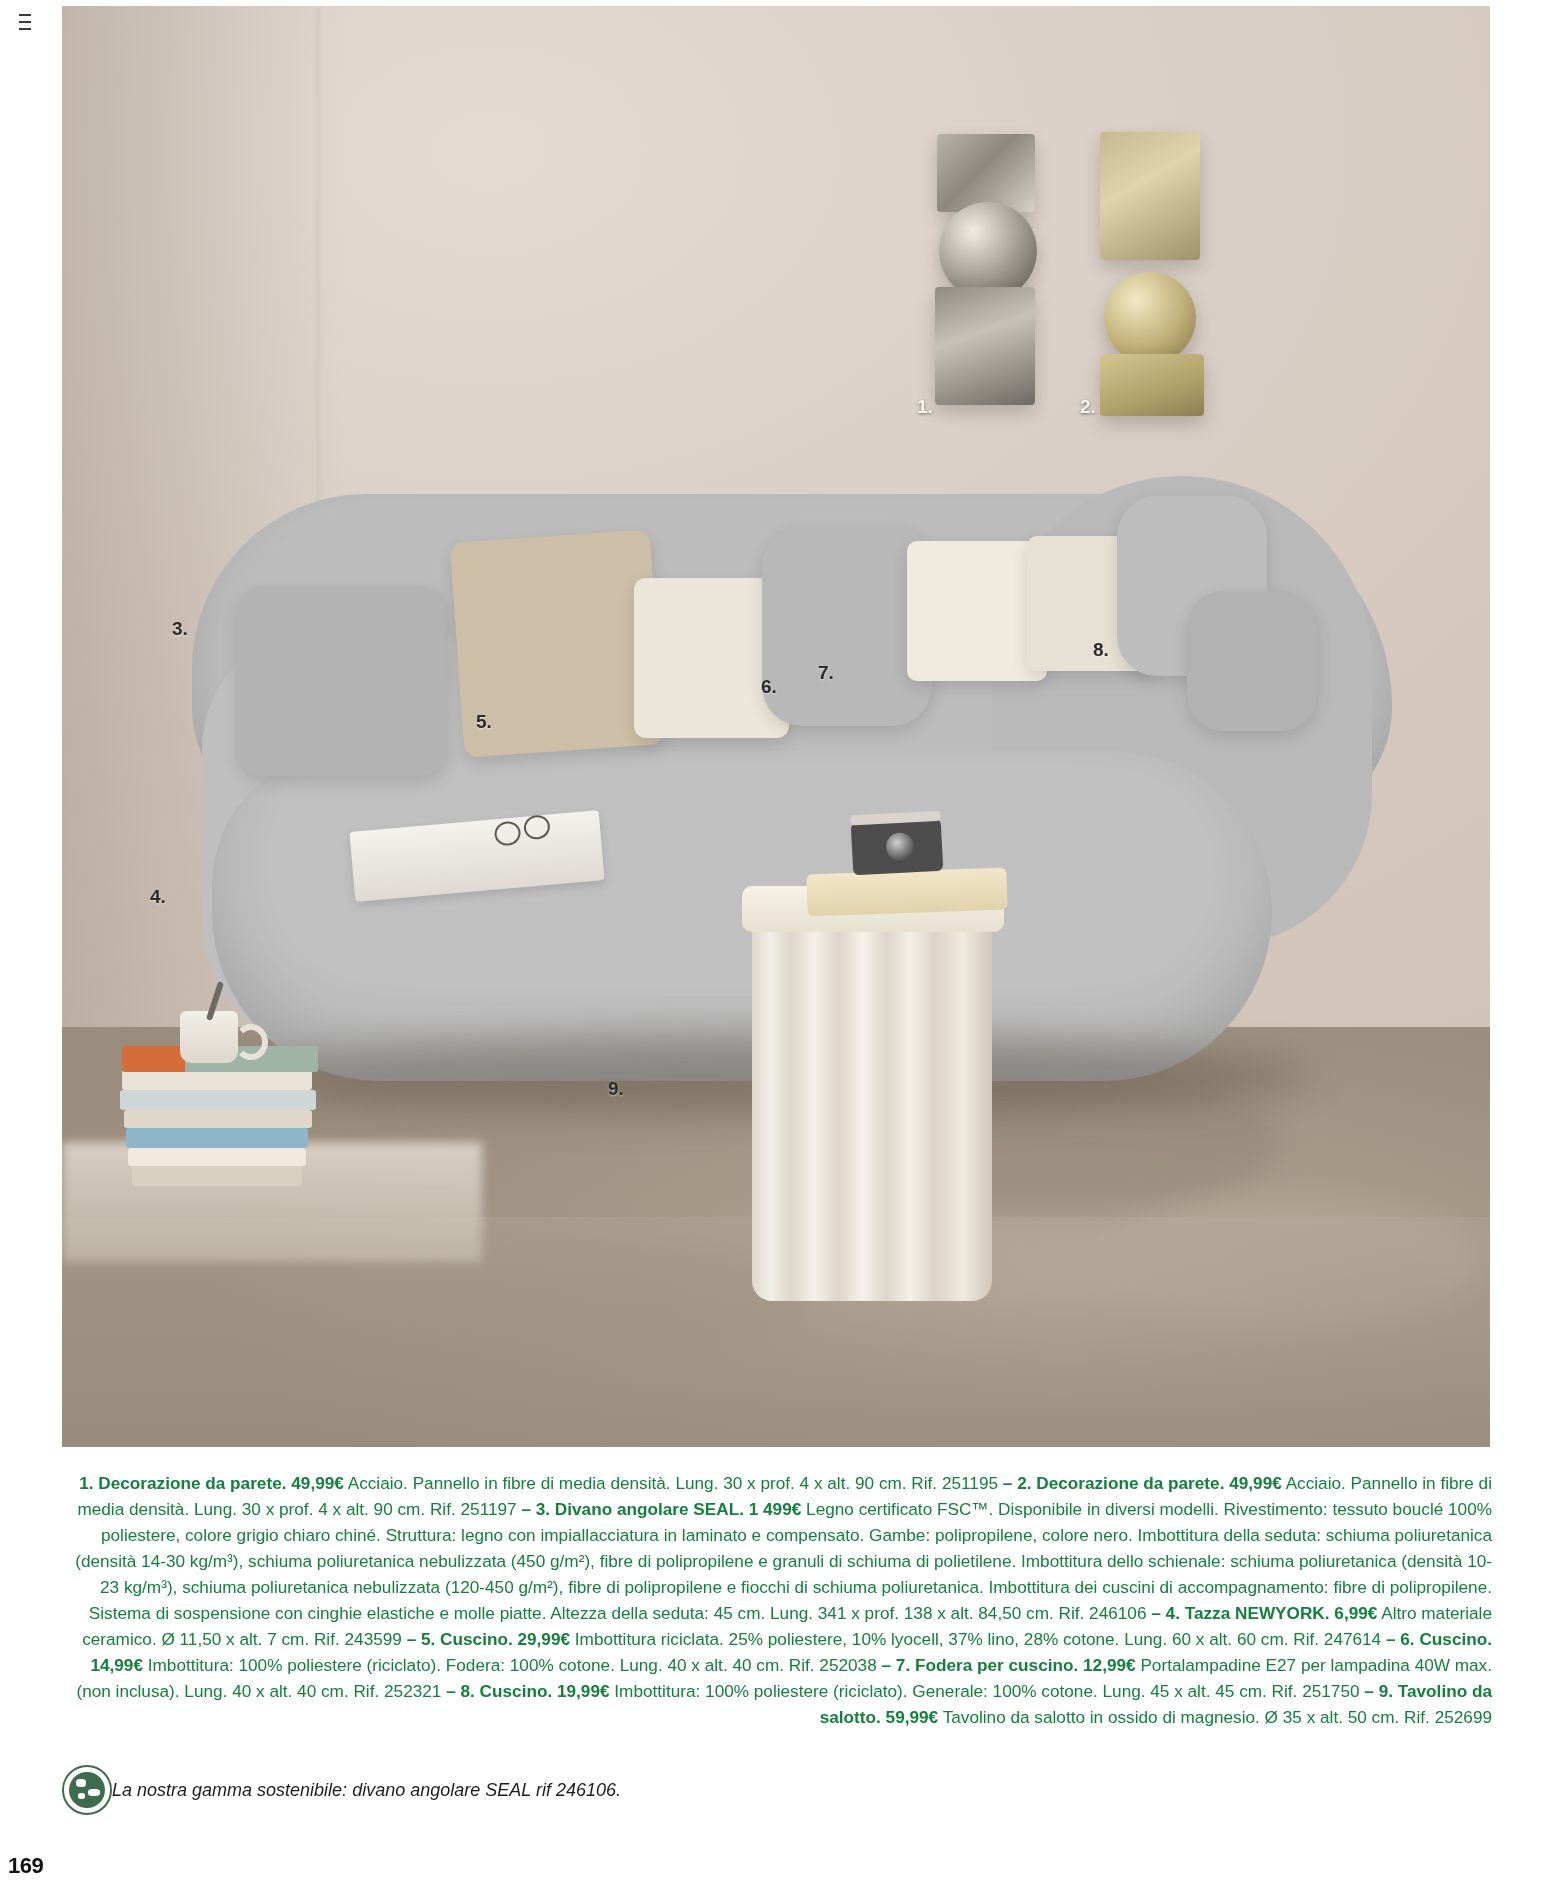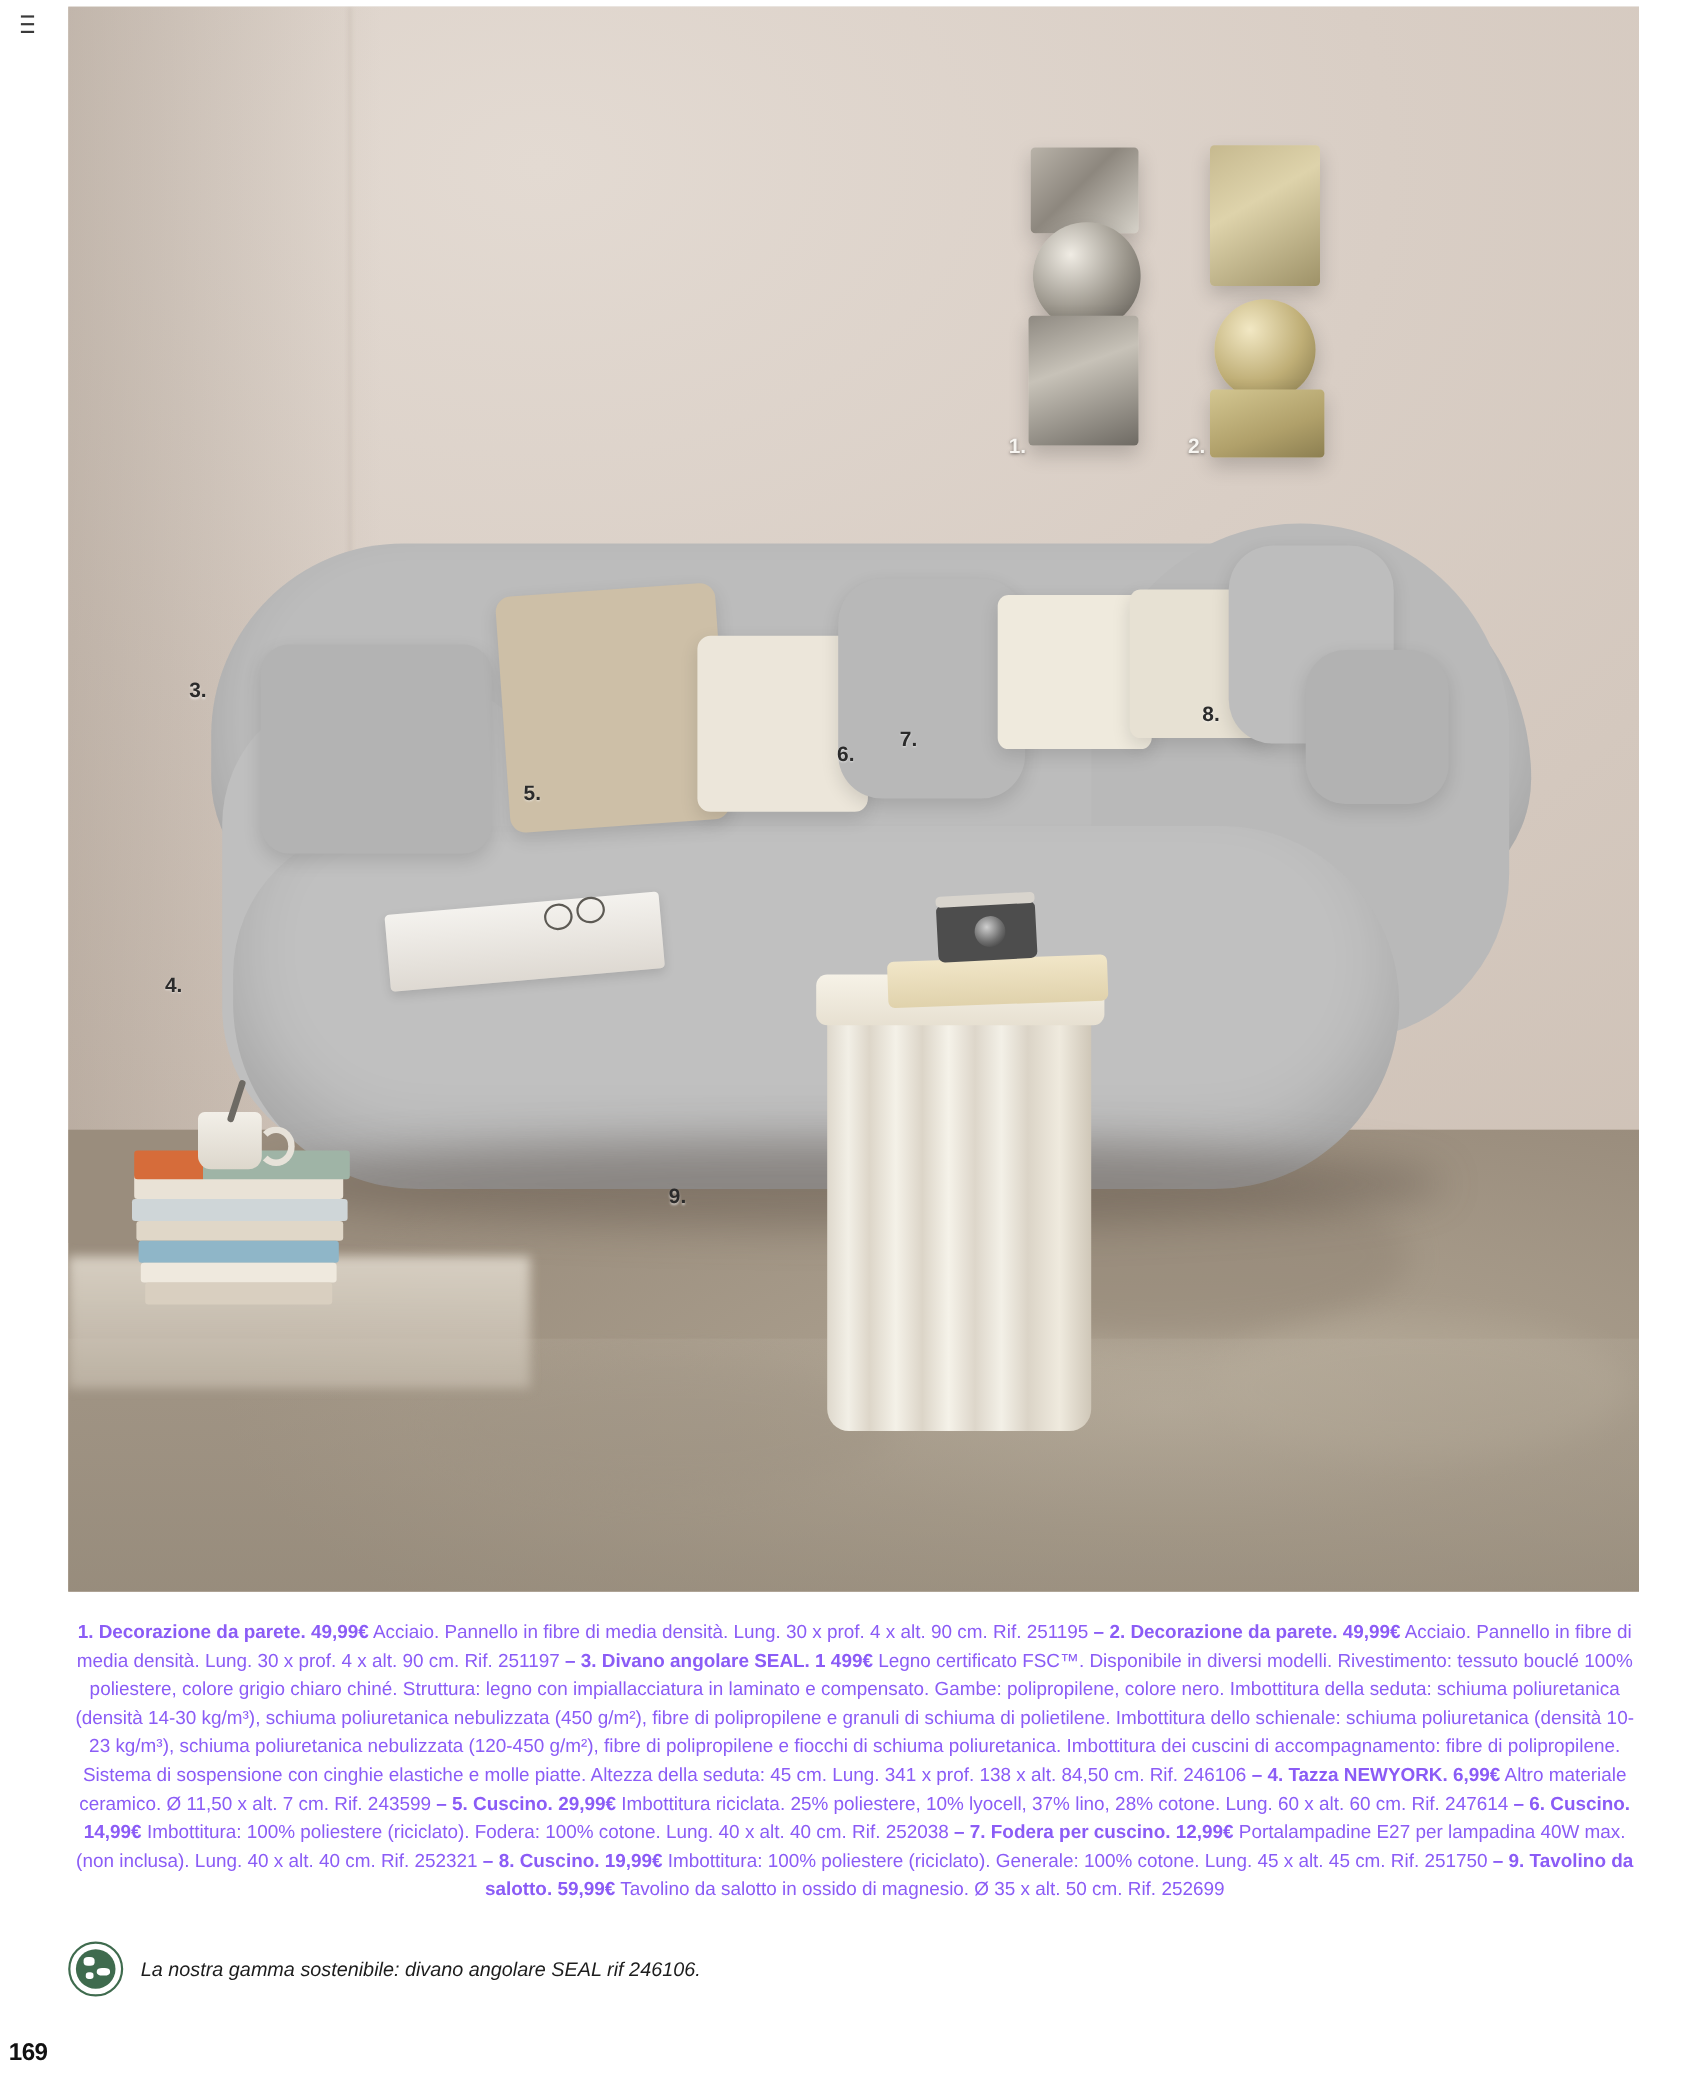--- a/index.html
+++ b/index.html
@@ -272,33 +272,32 @@
   .callout.light { color: #f7f5f1; text-shadow: 0 1px 3px rgba(0,0,0,.5); }
 
   
   .desc {
     position: absolute;
     left: 62px;
     top: 1470px;
     width: 1430px;
     font-size: 17.2px;
     line-height: 26px;
-    color: #8b5cf6;
-    text-align: center;
+    color: #15803d;
+    text-align: right;
   }
   .desc b { font-weight: bold; }
   .sep { font-weight: bold; }
 
   .sustain {
     position: absolute;
     left: 62px;
     top: 1765px;
     display: flex;
     align-items: center;
-    gap: 16px;
   }
   .globe {
     width: 46px; height: 46px;
     border-radius: 50%;
     border: 2px solid #3f6b4e;
     background: #ffffff;
     position: relative;
     flex: 0 0 auto;
   }
   .globe::before {

